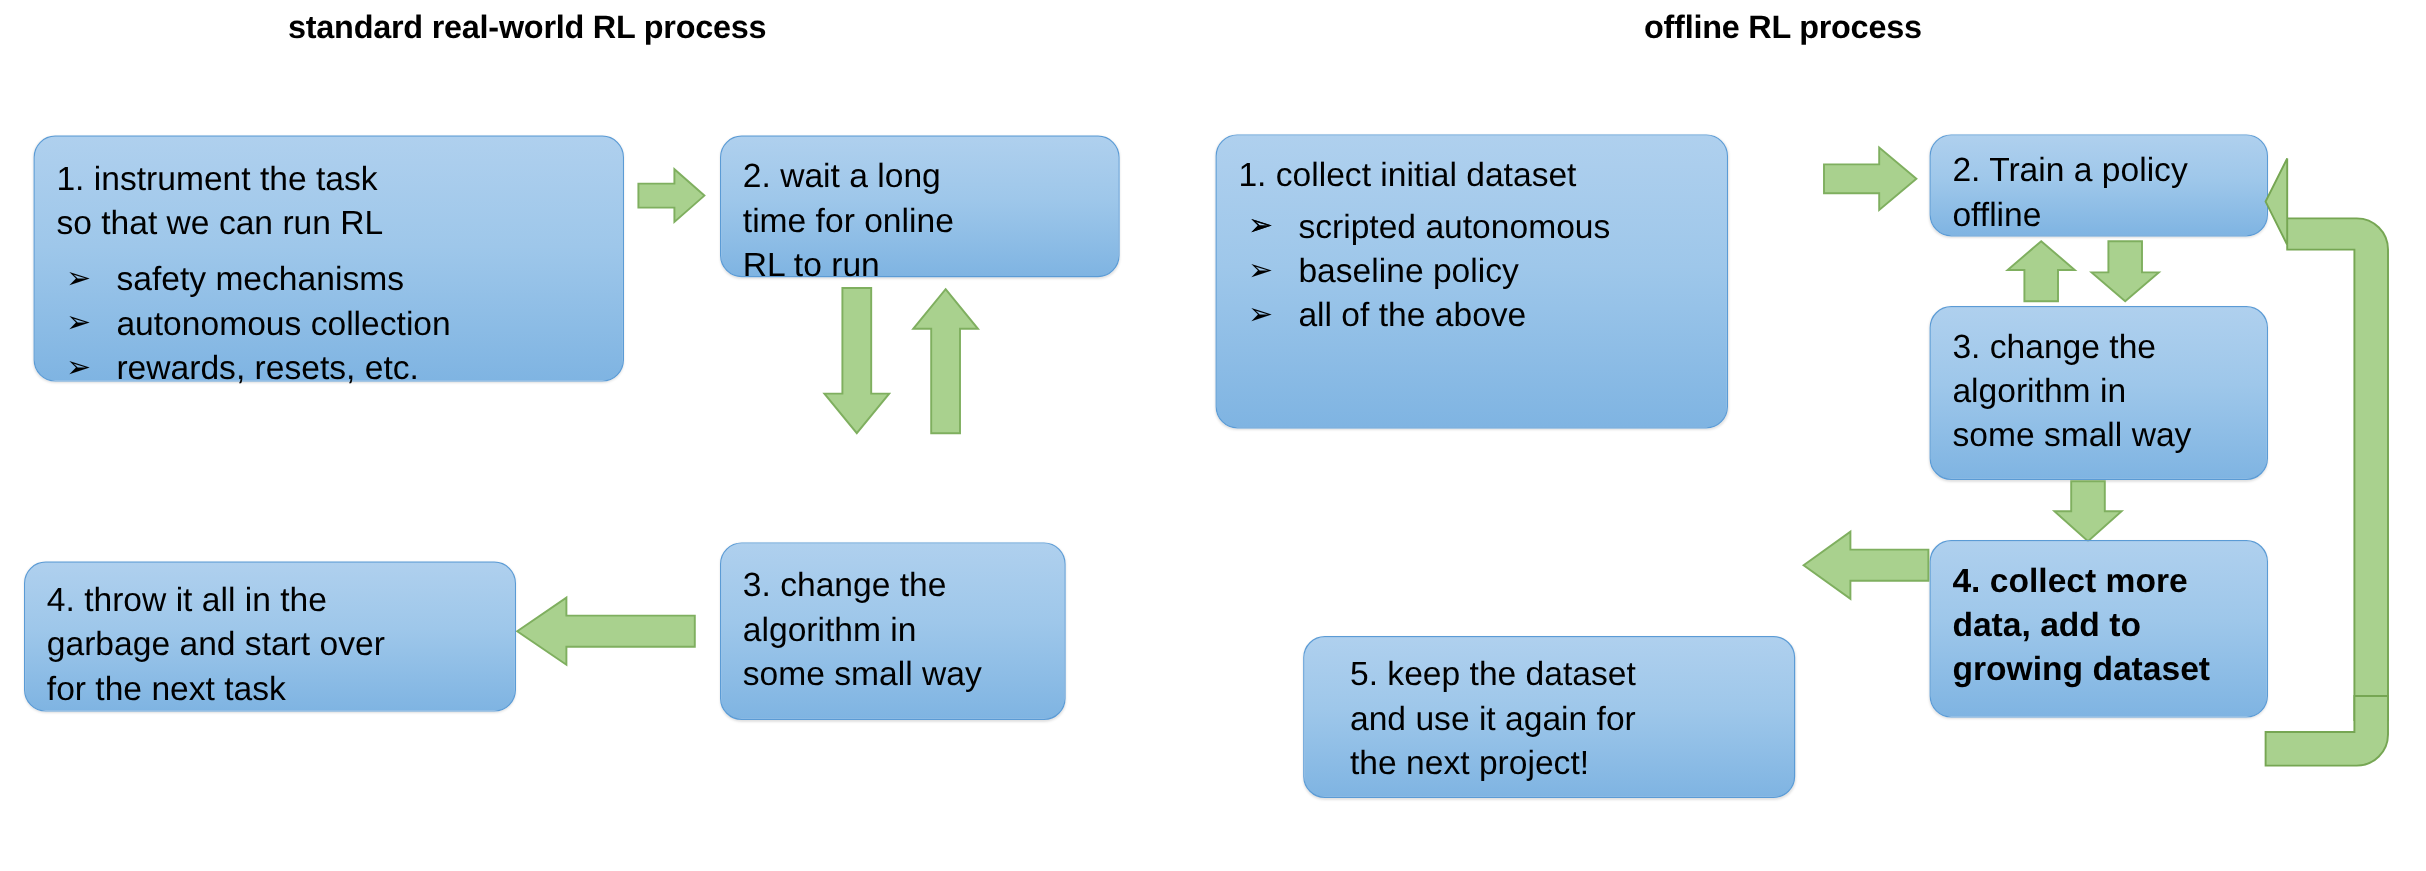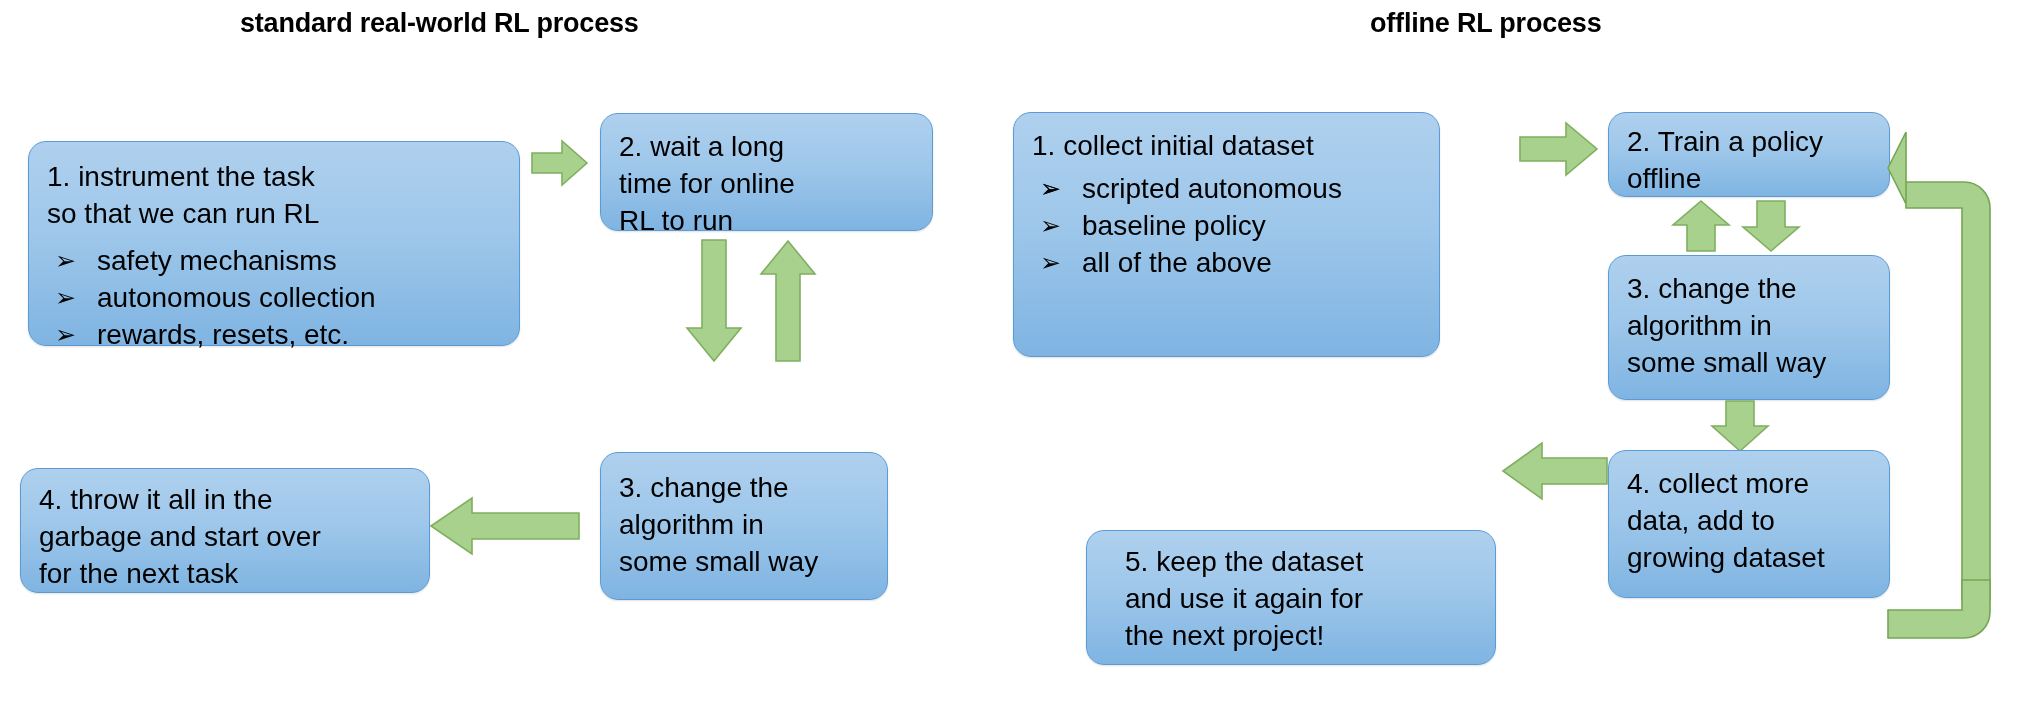--- a/index.html
+++ b/index.html
@@ -73,21 +73,21 @@
 </style>
 </head>
 <body>
 
 <div class="stage">
 
   <div class="panel-title" id="title-left">standard real-world RL process</div>
 
   <div class="panel-title" id="title-right">offline RL process</div>
 
-  <div class="node narrow" style="left:28px;top:113px;width:492px;height:205px;margin-top:28px;">
+  <div class="node narrow" style="left:28px;top:113px;width:492px;height:205px;">
     <div class="body" style="top:16px;">
       <div class="lead">1. instrument the task
 so that we can run RL</div>
       <ul class="bullets" style="margin-top:10px;">
         <li>
           <span class="chev">➢</span>
           <span>safety mechanisms</span>
         </li>
         <li>
           <span class="chev">➢</span>
@@ -205,21 +205,21 @@
     </div>
   </div>
 
   <div class="arrow" style="left:1710px;top:400px;width:60px;height:52px;">
     <svg width="60" height="52" viewBox="0 0 60 52">
       <polygon class="gfill" points="16,1 44,1 44,26 58,26 30,51 2,26 16,26"></polygon>
     </svg>
   </div>
 
   <div class="node" style="left:1608px;top:450px;width:282px;height:148px;">
-    <div class="body" style="top:14px;">
+    <div class="body" style="top:14px;font-weight:bold;">
       <div class="lead">4. collect more
 data, add to
 growing dataset</div>
     </div>
   </div>
 
   <div class="arrow" style="left:1502px;top:440px;width:106px;height:62px;">
     <svg width="106" height="62" viewBox="0 0 106 62">
       <polygon class="gfill" points="1,31 40,3 40,18 105,18 105,44 40,44 40,59"></polygon>
     </svg>

